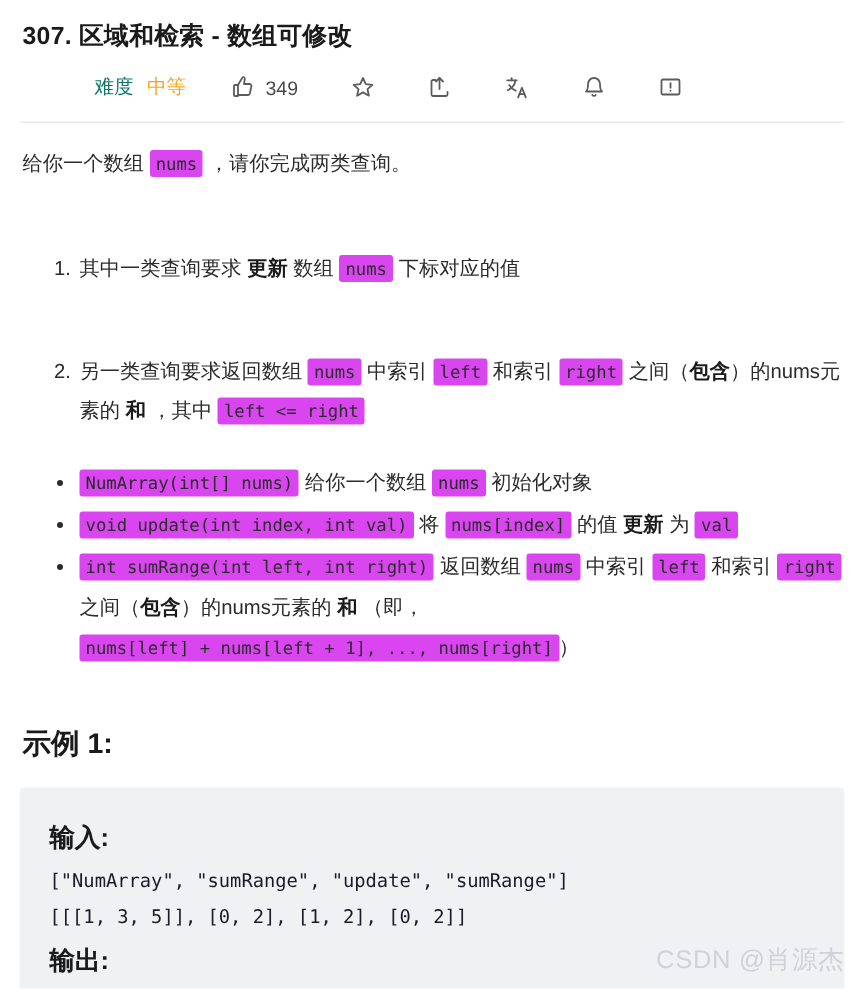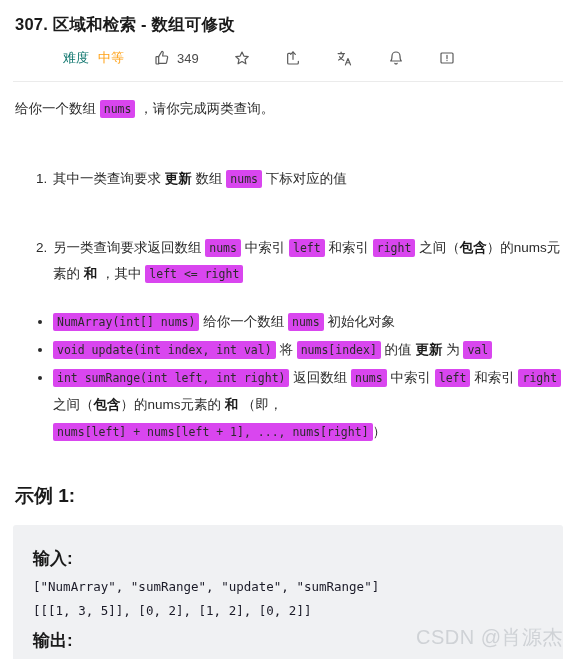--- a/index.html
+++ b/index.html
@@ -144,21 +144,21 @@
     font-family: "Liberation Sans", "DejaVu Sans", sans-serif;
     font-weight: 700;
     font-size: 17px;
     color: #1a1a1a;
   }
 
   .watermark {
     position: absolute;
     right: 13px;
     bottom: 8px;
-    font-size: 20px;
+    font-size: 17px;
     color: #cfd2d6;
     letter-spacing: .5px;
     font-family: "Liberation Sans", "DejaVu Sans", sans-serif;
     pointer-events: none;
   }
 </style>
 </head>
 <body>
 
 <div class="page">

